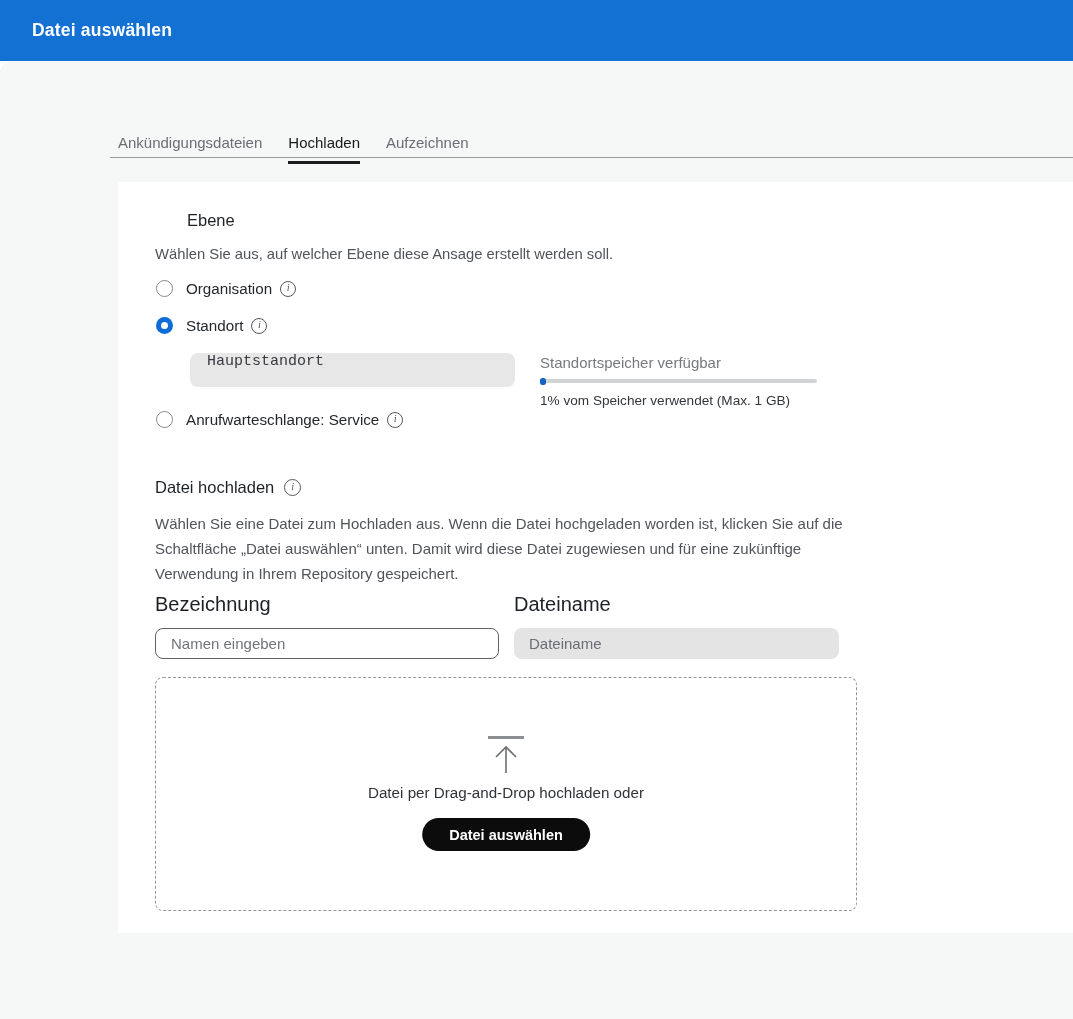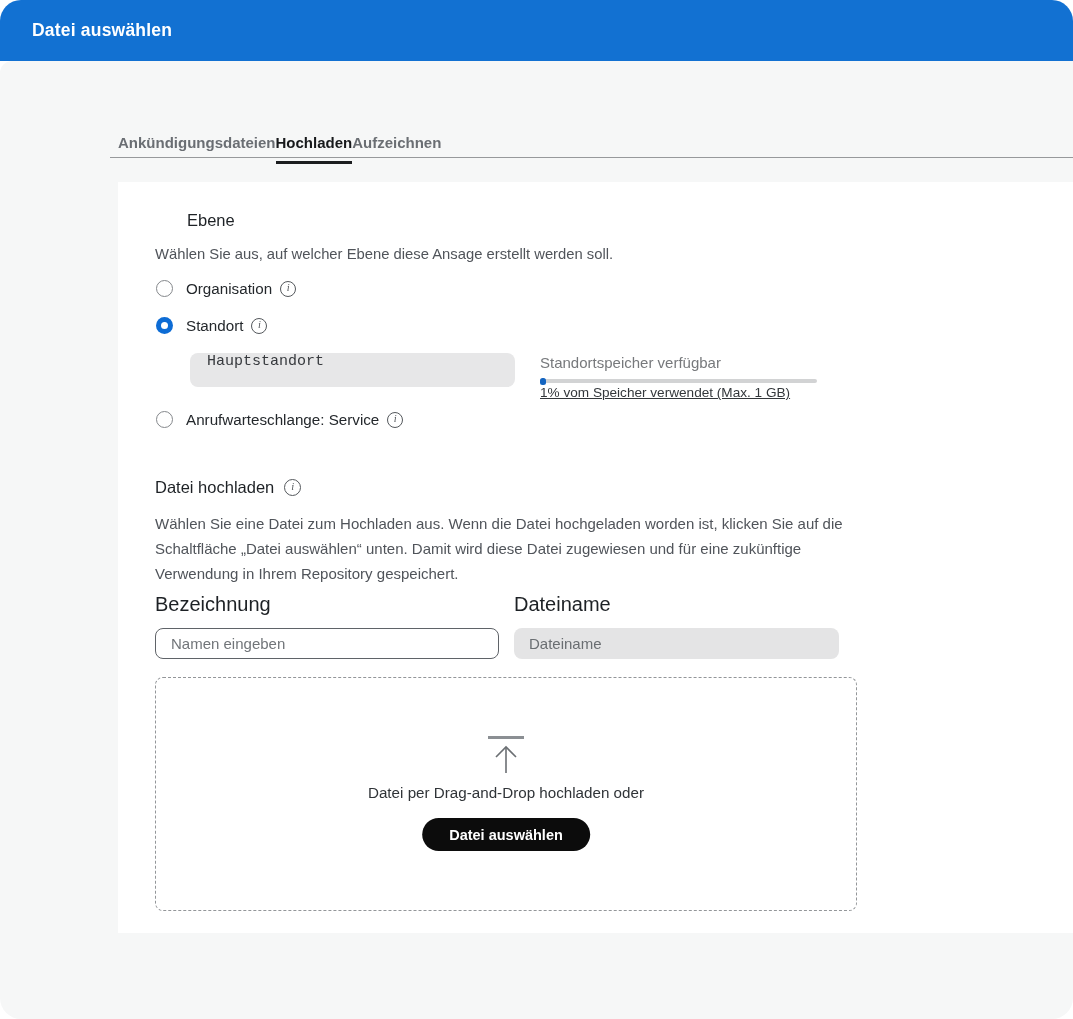--- a/index.html
+++ b/index.html
@@ -1,27 +1,27 @@
 <!DOCTYPE html>
 <html lang="de"><head>
 <meta charset="utf-8">
 <style>
   * { margin:0; padding:0; box-sizing:border-box; }
   html,body { width:1073px; height:1019px; background:#ffffff; font-family:"Liberation Sans", sans-serif; }
-  #app { position:relative; width:1073px; height:1019px; overflow:hidden; background:#ffffff;border-radius:21px; }
+  #app { position:relative; width:1073px; height:1019px; overflow:hidden; background:#ffffff; }
 
   
   .titlebar { position:absolute; left:0; top:0; width:1073px; height:61px; background:#1271d2; display:flex; align-items:center; }
   .titlebar .title { color:#ffffff; font-size:17.5px; font-weight:bold; margin-left:32px; letter-spacing:.2px; }
 
   
   .page-bg { position:absolute; left:0; top:61px; right:0; bottom:0; background:#f6f7f7; border-top-left-radius:12px; }
 
   
-  .tabs { position:absolute; left:118px; top:134px; display:flex; z-index:3;font-weight:bold; }
+  .tabs { position:absolute; left:118px; top:134px; display:flex; gap:26px; z-index:3; }
   .tab { font-size:15px; color:#6a6e73; padding-bottom:10px; cursor:pointer; border-bottom:3px solid transparent; }
   .tab.active { color:#17191b; border-bottom:3px solid #1b1d1f; }
   .tabline { position:absolute; left:110px; right:0; top:157px; height:1px; background:#97999b; z-index:2; }
 
   
   .card { position:absolute; left:118px; top:182px; right:0; height:751px; background:#ffffff; }
 
   .h-ebene { position:absolute; left:37px; top:29px; font-size:16.5px; color:#1d2125;margin-left:32px; }
   .desc-ebene { position:absolute; left:37px; top:64px; font-size:14.8px; color:#50545a; }
 
@@ -39,21 +39,21 @@
 
   
   .loc-select { position:absolute; left:72px; top:171px; width:325px; height:34px; background:#e7e7e8; border-radius:8px; display:flex; align-items:flex-start; cursor:default;font-family:Liberation Mono, monospace; }
   .loc-select span { margin-left:17px; font-size:15px; color:#36393d; }
 
   
   .storage { position:absolute; left:422px; top:172px; width:277px; }
   .storage .slabel { font-size:15px; color:#77797c; }
   .storage .track { position:relative; margin-top:8px; width:277px; height:4px; border-radius:2px; background:#d2d3d4; }
   .storage .fill { position:absolute; left:0; top:-1.5px; height:7px; min-width:6px; border-radius:2.5px; background:#1464c0; }
-  .storage .usage { margin-top:2px; font-size:13.6px; color:#33373b;text-decoration:underline; }
+  .storage .usage { margin-top:10px; font-size:13.6px; color:#33373b; }
 
   
   .h-upload { position:absolute; left:37px; top:296px; font-size:16.5px; color:#1d2125; display:flex; align-items:center; }
   .h-upload .info-icon { width:17px; height:17px; margin-left:10px; }
   .desc-upload { position:absolute; left:37px; top:329px; width:700px; font-size:15px; line-height:25px; color:#50545a; }
 
   .field-label { position:absolute; top:411px; font-size:20px; color:#1d2125; }
   .lbl-name { left:37px; }
   .lbl-file { left:396px; }
 

